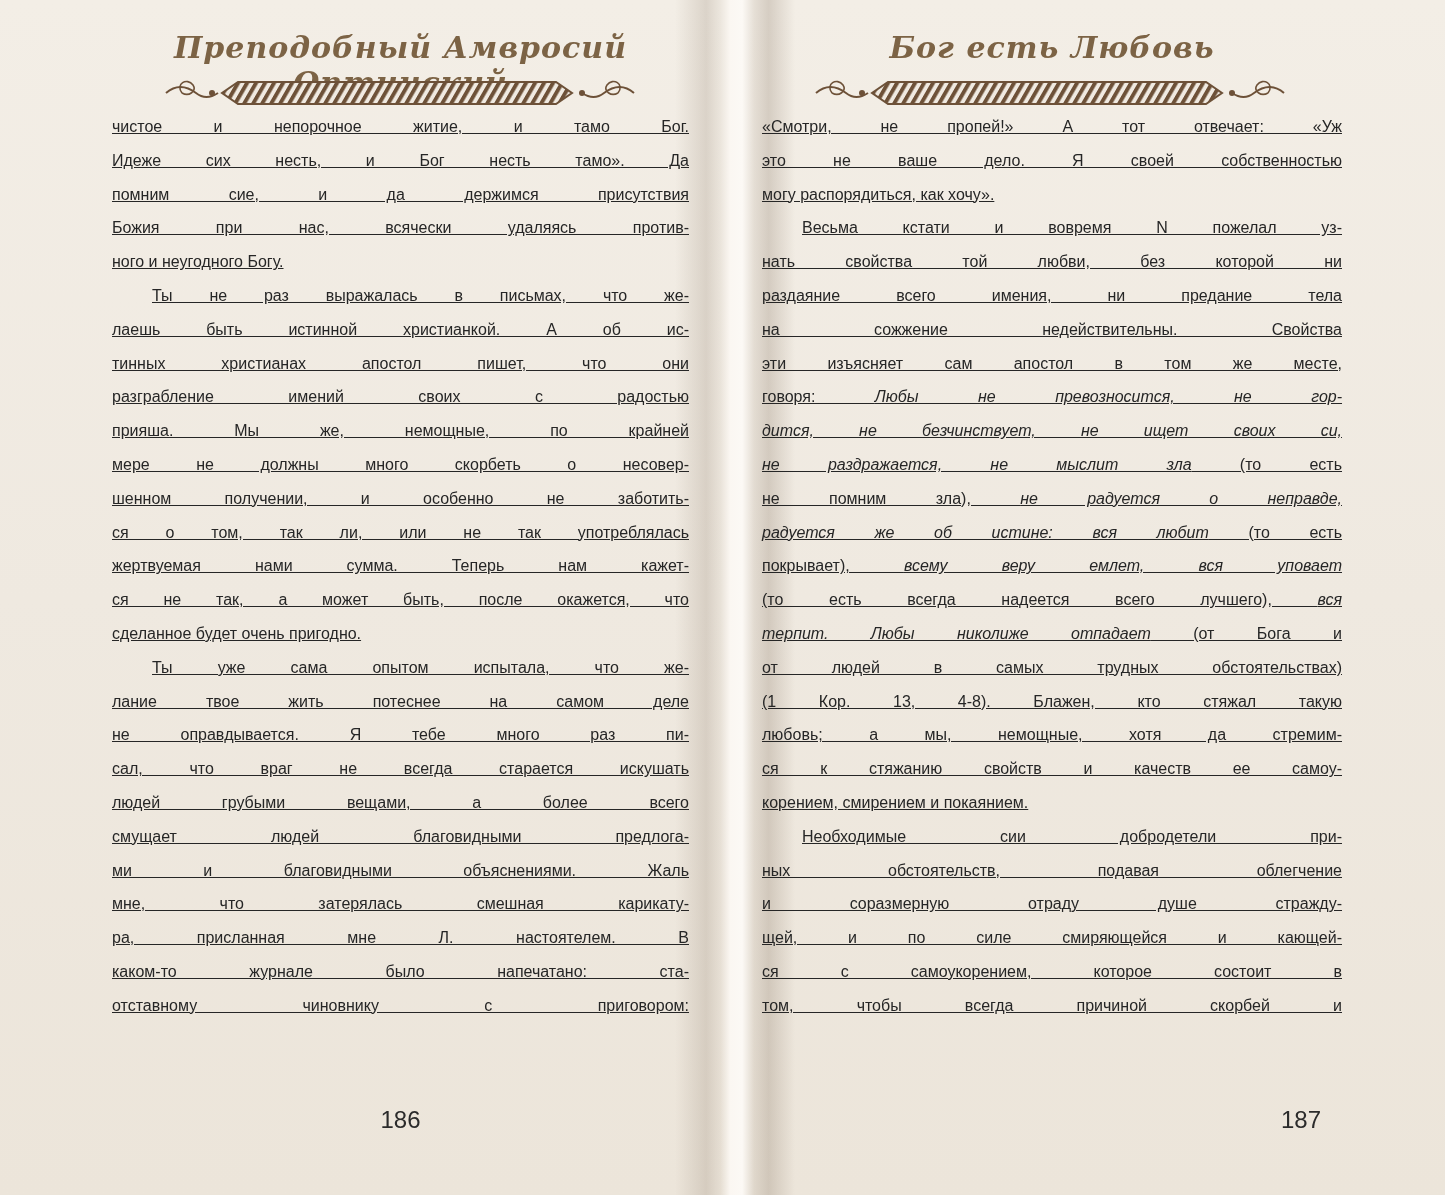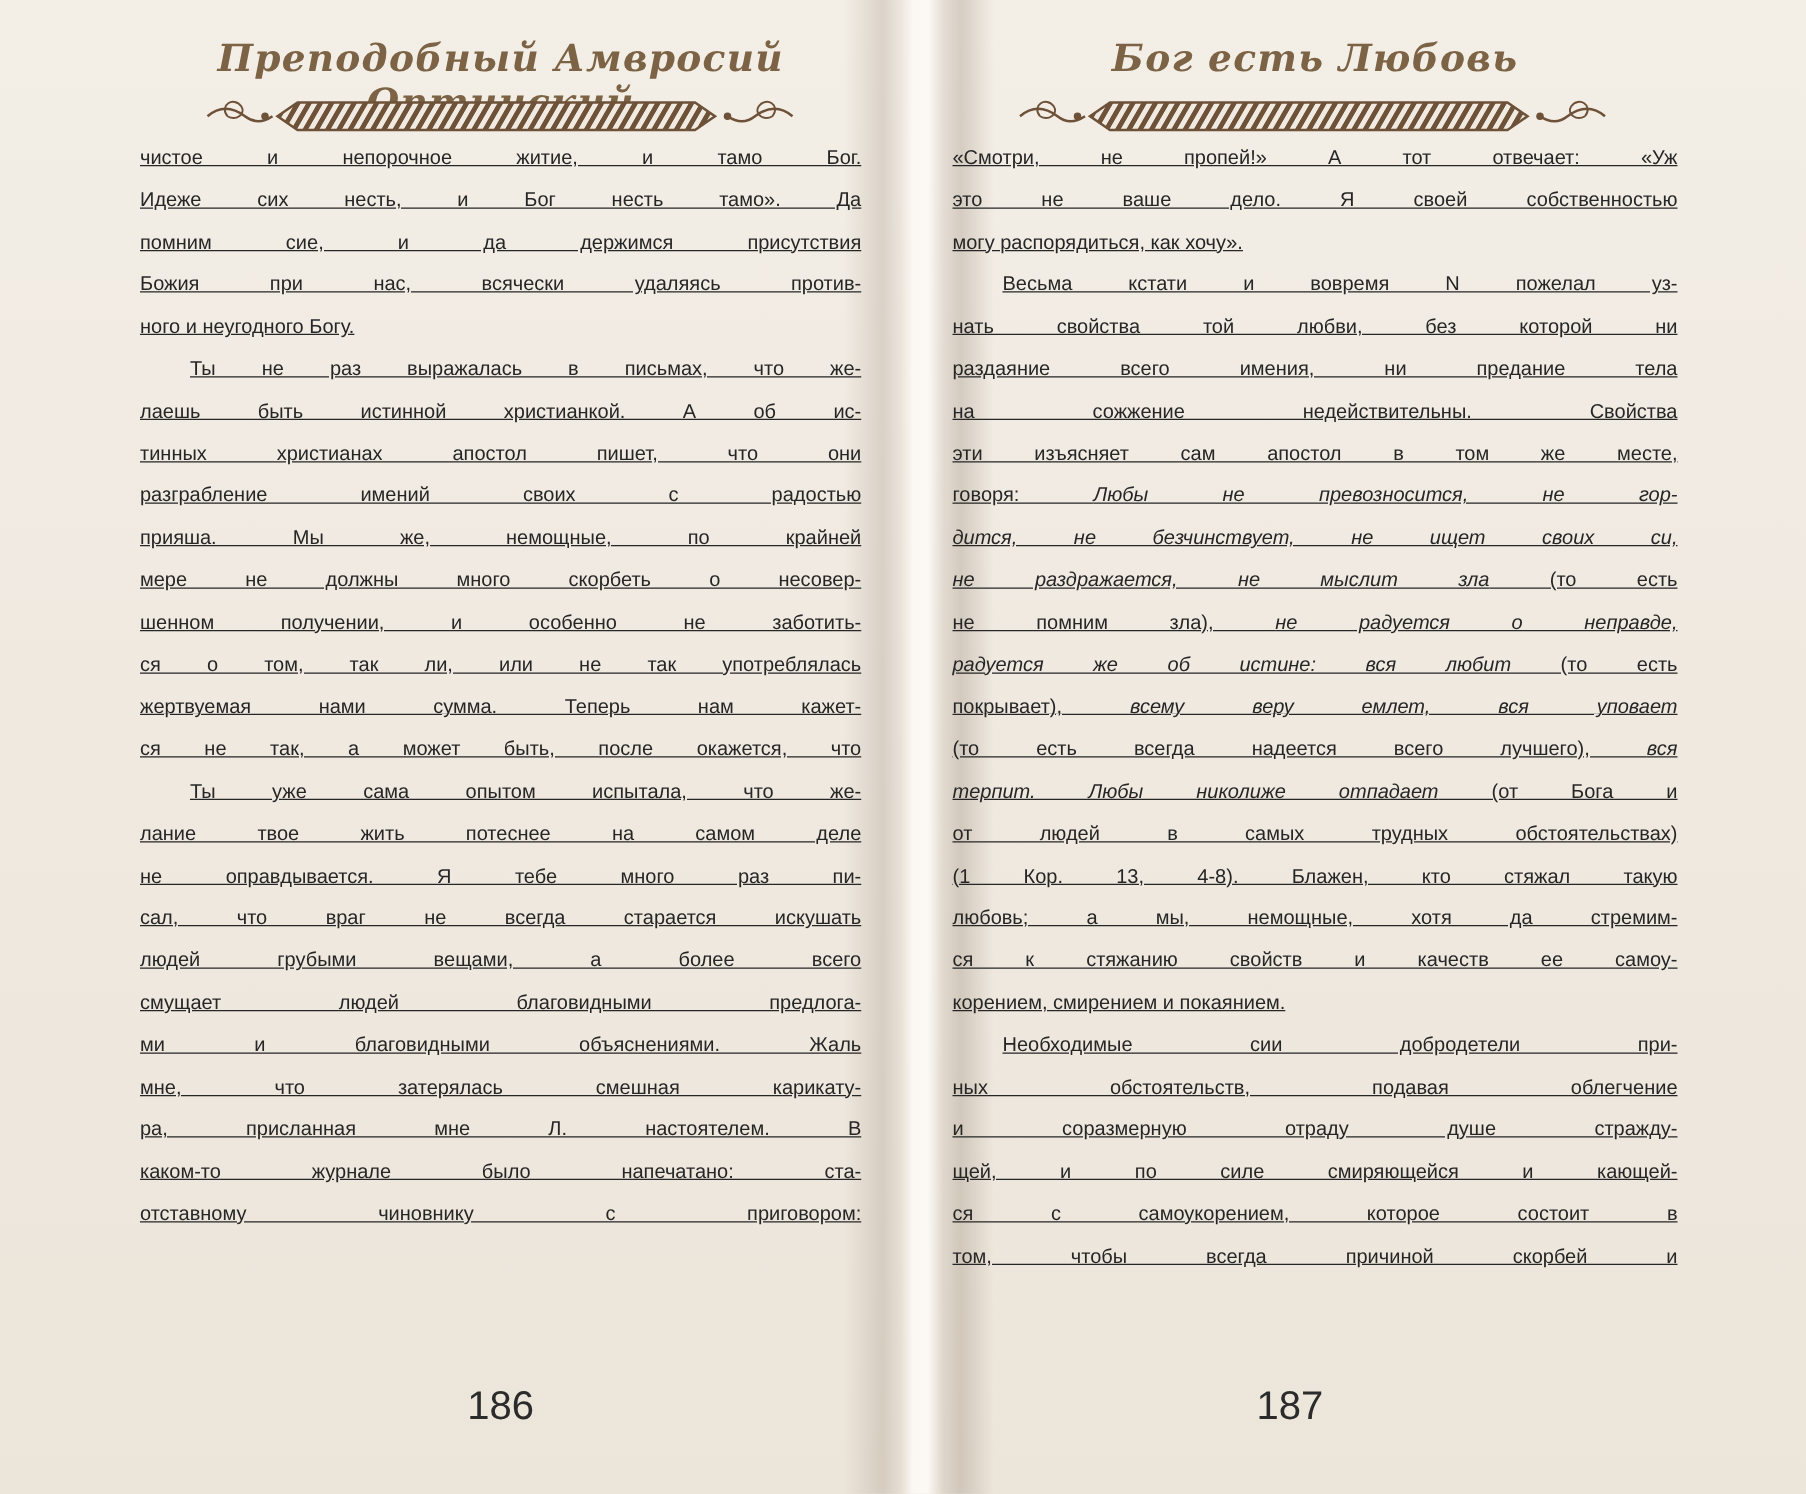--- a/index.html
+++ b/index.html
@@ -48,24 +48,24 @@
   .text-column.right { left:762px; width:580px; }
 
   .paragraph { margin:0; }
   .line { text-align:justify; text-align-last:justify; white-space:normal; }
   .line.last { text-align-last:left; }
   .line.indent { text-indent:40px; }
   .em { font-style:italic;margin-top:29px; }
 
   .page-number {
     position:absolute; top:1106px; text-align:center;
-    font-size:32px; color:#2b2b2b;
+    font-size:24px; color:#2b2b2b;
   }
   .page-number.left  { left:113px; width:575px; }
-  .page-number.right { left:743px; width:578px; }
+  .page-number.right { left:743px; width:578px;text-align:right; }
 </style>
 </head>
 <body>
 
 <div class="spread">
 
   <svg width="0" height="0" style="position:absolute" aria-hidden="true">
     <defs>
       <pattern id="ropeHatch" width="9" height="16" patternUnits="userSpaceOnUse" patternTransform="skewX(-30)">
         <rect width="9" height="16" fill="#f0eae1"></rect>
@@ -102,20 +102,21 @@
         <div class="line indent"><span>Ты не раз выражалась в письмах, что же-</span></div>
         <div class="line"><span>лаешь быть истинной христианкой. А об ис-</span></div>
         <div class="line"><span>тинных христианах апостол пишет, что они</span></div>
         <div class="line"><span>разграбление имений своих с радостью</span></div>
         <div class="line"><span>прияша. Мы же, немощные, по крайней</span></div>
         <div class="line"><span>мере не должны много скорбеть о несовер-</span></div>
         <div class="line"><span>шенном получении, и особенно не заботить-</span></div>
         <div class="line"><span>ся о том, так ли, или не так употреблялась</span></div>
         <div class="line"><span>жертвуемая нами сумма. Теперь нам кажет-</span></div>
         <div class="line"><span>ся не так, а может быть, после окажется, что</span></div>
+        <div class="line last"><span>сделанное будет очень пригодно.</span></div>
       </div>
       <div class="paragraph">
         <div class="line indent"><span>Ты уже сама опытом испытала, что же-</span></div>
         <div class="line"><span>лание твое жить потеснее на самом деле</span></div>
         <div class="line"><span>не оправдывается. Я тебе много раз пи-</span></div>
         <div class="line"><span>сал, что враг не всегда старается искушать</span></div>
         <div class="line"><span>людей грубыми вещами, а более всего</span></div>
         <div class="line"><span>смущает людей благовидными предлога-</span></div>
         <div class="line"><span>ми и благовидными объяснениями. Жаль</span></div>
         <div class="line"><span>мне, что затерялась смешная карикату-</span></div>

